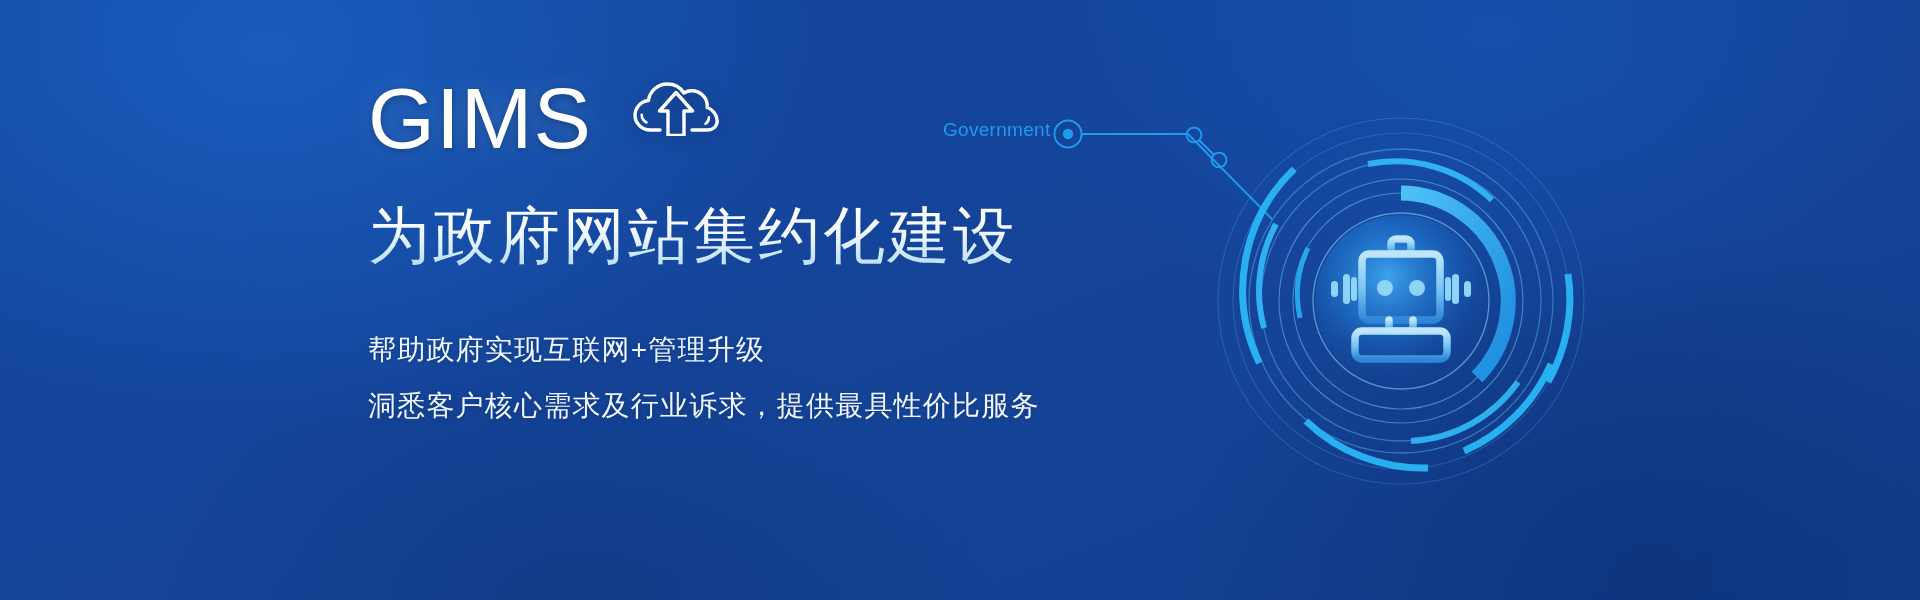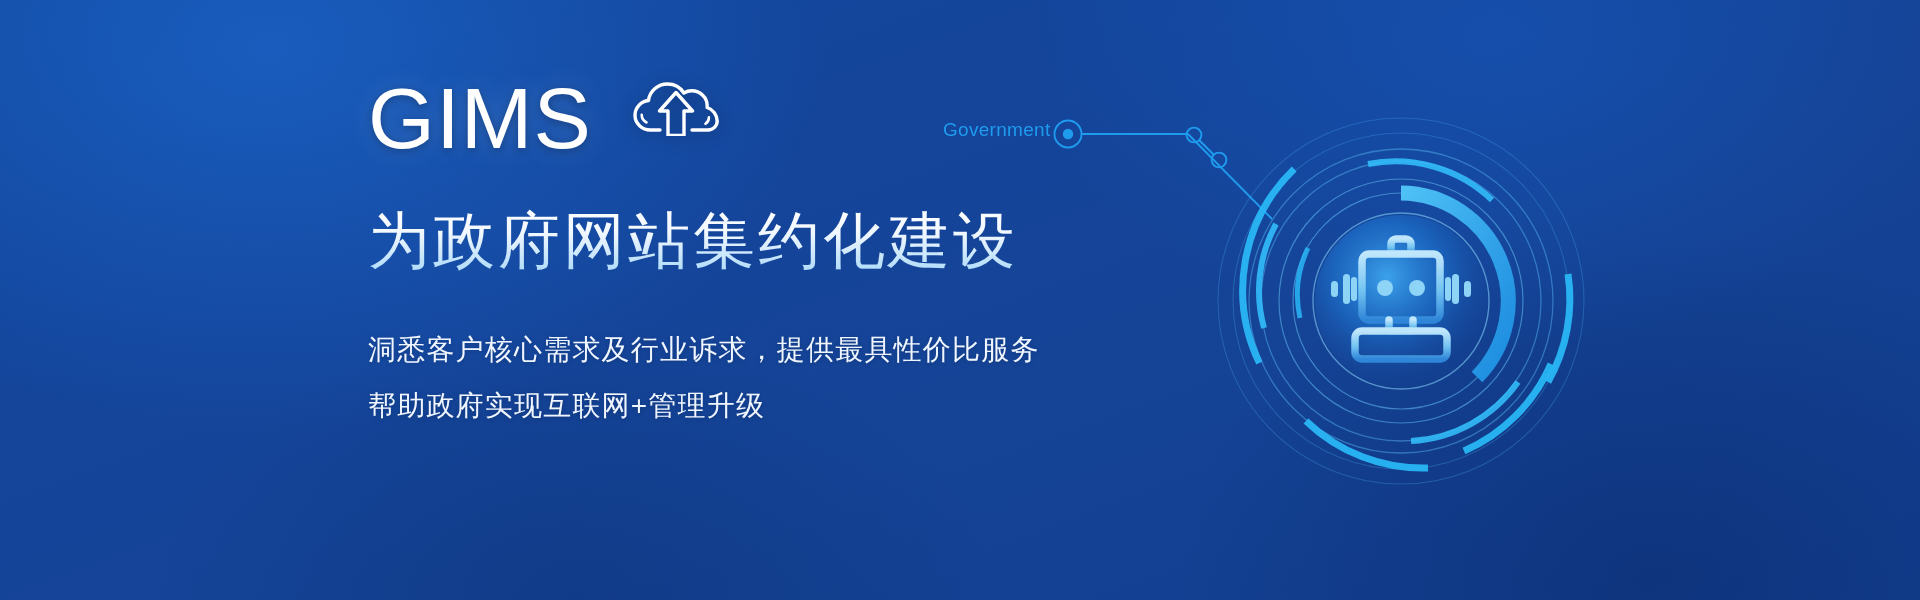--- a/index.html
+++ b/index.html
@@ -53,21 +53,21 @@
     font-size: 62px;
     line-height: 74px;
     font-weight: 400;
     letter-spacing: 3px;
     background: linear-gradient(180deg, #ffffff 0%, #f2f8ff 38%, #bfe2fb 78%, #a9d8fa 100%);
     -webkit-background-clip: text;
     background-clip: text;
     color: transparent;
     -webkit-text-fill-color: transparent;
     text-shadow: none;
-    font-family: Liberation Serif, serif;
+    font-family: Liberation Mono, monospace;
     white-space: nowrap;
   }
 
   .sub-lines {
     margin-top: 44px;
   }
   .sub-line {
     font-size: 28px;
     line-height: 56px;
     letter-spacing: 1.2px;
@@ -136,22 +136,22 @@
           <path d="M75.5 53.8 C77.6 52.3 78.9 50.0 78.9 47.4" stroke-width="2.6"></path>
 
           <path d="M46 22.5 L62.5 41 H54 V65.5 H38 V41 H29.5 Z"></path>
         </svg>
       </span>
     </div>
 
     <div class="headline">为政府网站集约化建设</div>
 
     <div class="sub-lines">
+      <div class="sub-line">帮助政府实现互联网+管理升级</div>
       <div class="sub-line">洞悉客户核心需求及行业诉求，提供最具性价比服务</div>
-      <div class="sub-line">帮助政府实现互联网+管理升级</div>
     </div>
   </div>
 
   <div class="gov-label">Government</div>
 
   <span class="connector-svg">
     <svg viewBox="0 0 340 180" width="340" height="180" fill="none" overflow="visible">
       <g stroke="#1f9bee" stroke-width="1.9" fill="none">
 
         <circle cx="28" cy="39" r="13.5"></circle>

